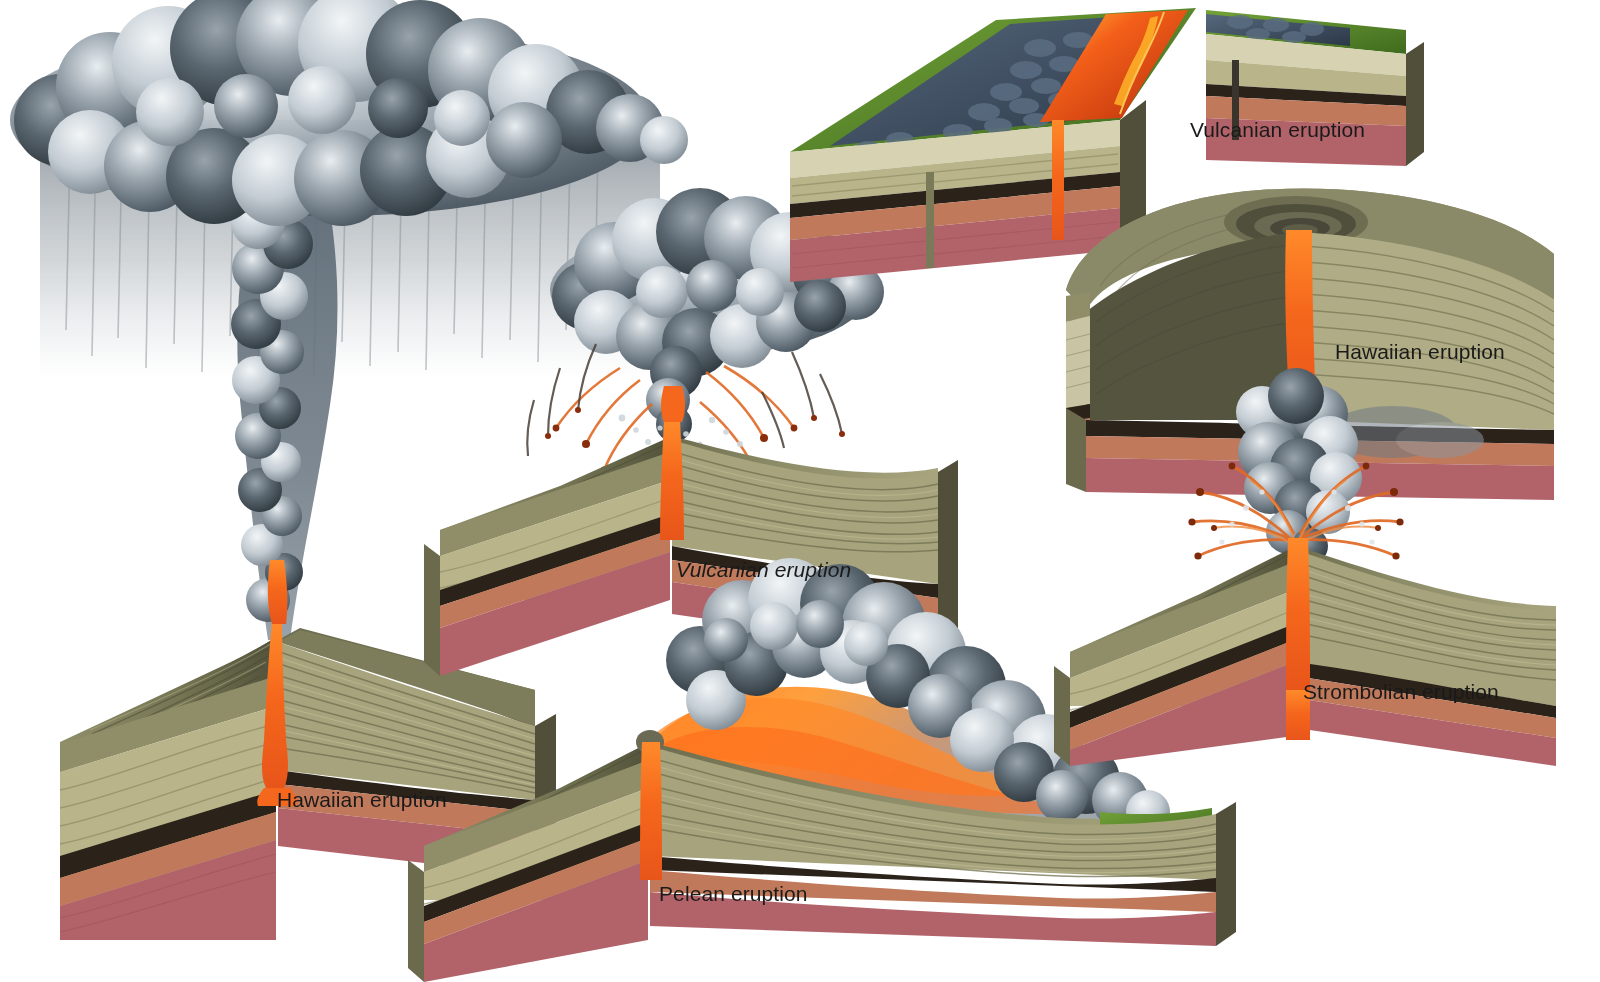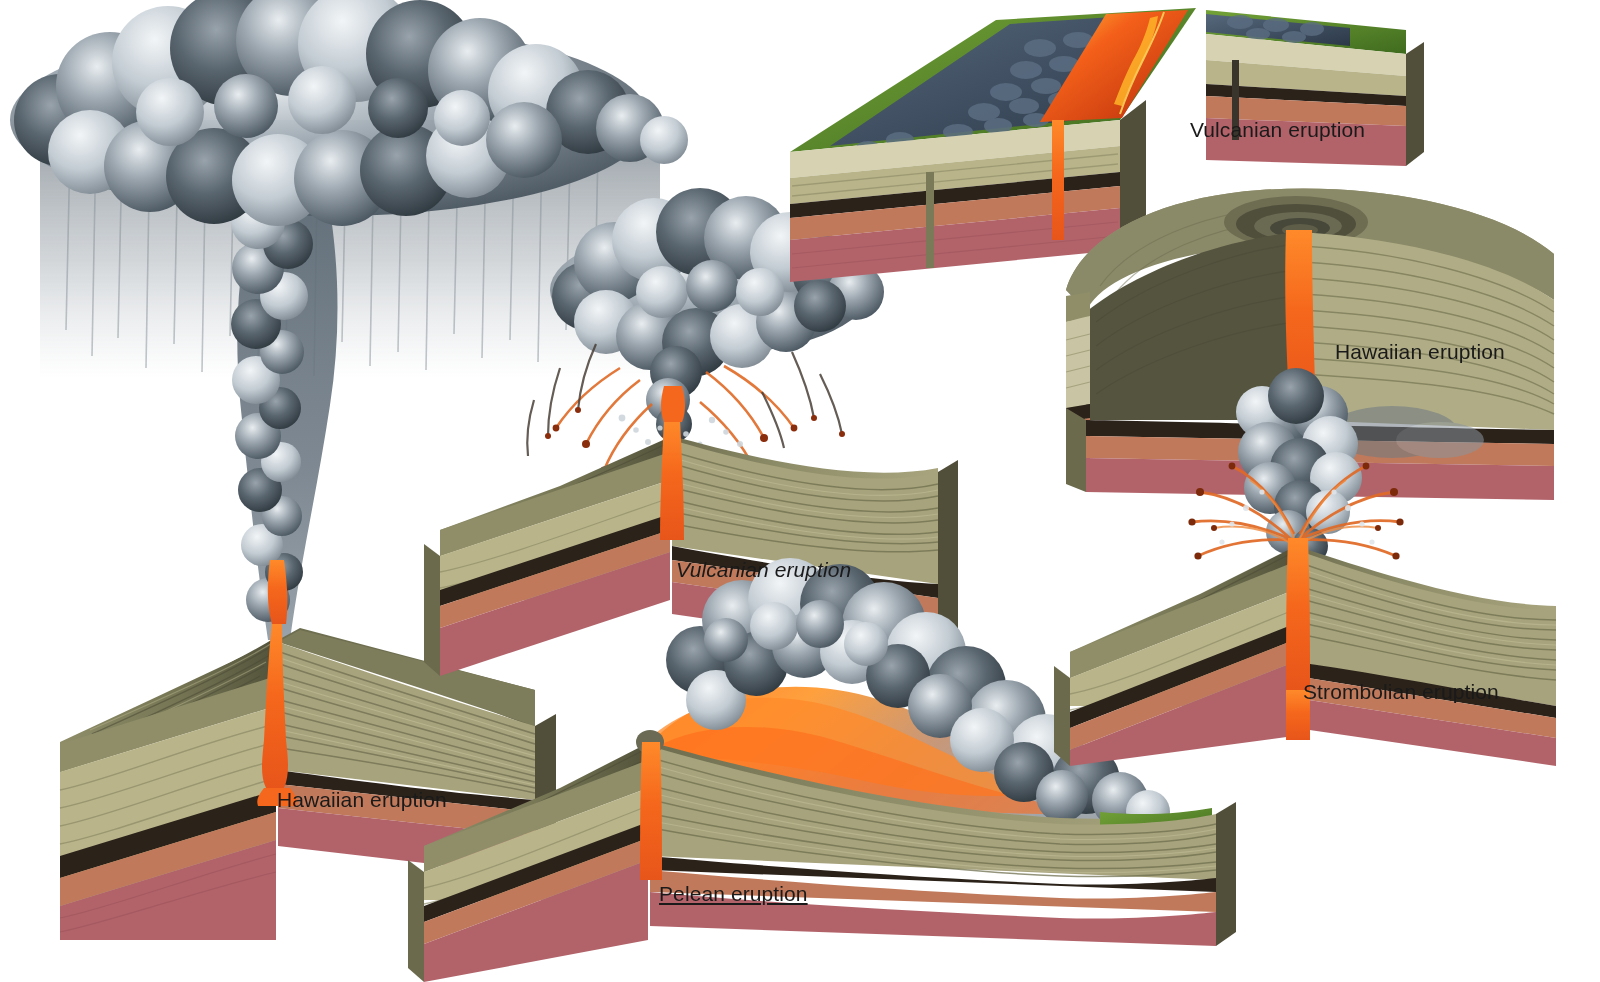--- a/index.html
+++ b/index.html
@@ -684,18 +684,18 @@
         <path d="M1296,698 L1556,738 L1556,766 L1296,728 Z" fill="#b2636a"></path>
 
         <path d="M1288,538 C1286,590 1286,640 1286,690 L1310,690 C1310,640 1310,590 1308,538 Z" fill="url(#lavaV)"></path>
         <path d="M1286,690 L1310,690 L1310,740 L1286,740 Z" fill="url(#lavaV)"></path>
       </g>
     </g>
   </svg>
 
   <div class="label" style="left:277px;top:788px;">Hawaiian eruption</div>
   <div class="label" style="left:676px;top:558px;font-style:italic;">Vulcanian eruption</div>
-  <div class="label" style="left:659px;top:882px;text-decoration:underline;">Pelean eruption</div>
+  <div class="label" style="left:659px;top:882px;">Pelean eruption</div>
   <div class="label" style="left:1190px;top:118px;">Vulcanian eruption</div>
   <div class="label" style="left:1295px;top:340px;margin-left:40px;">Hawaiian eruption</div>
   <div class="label" style="left:1303px;top:680px;text-align:right;">Strombolian eruption</div>
 
 </div>
 
 </body></html>

